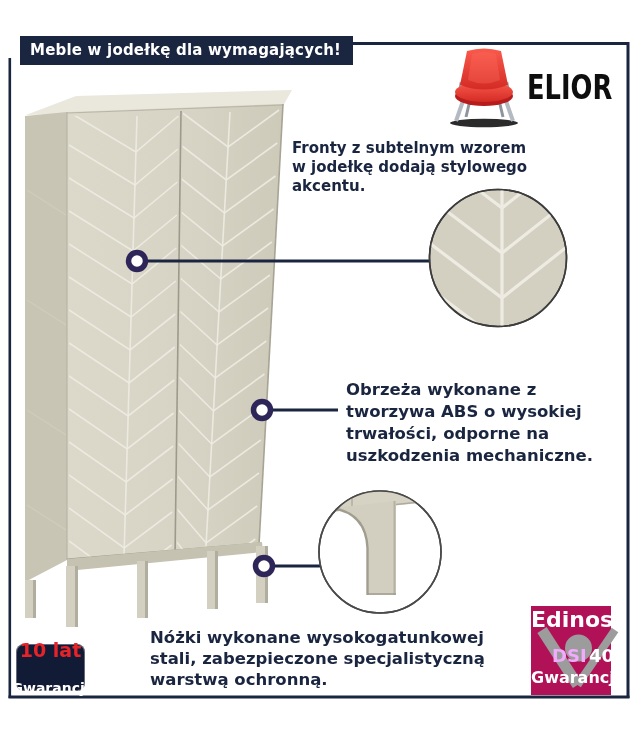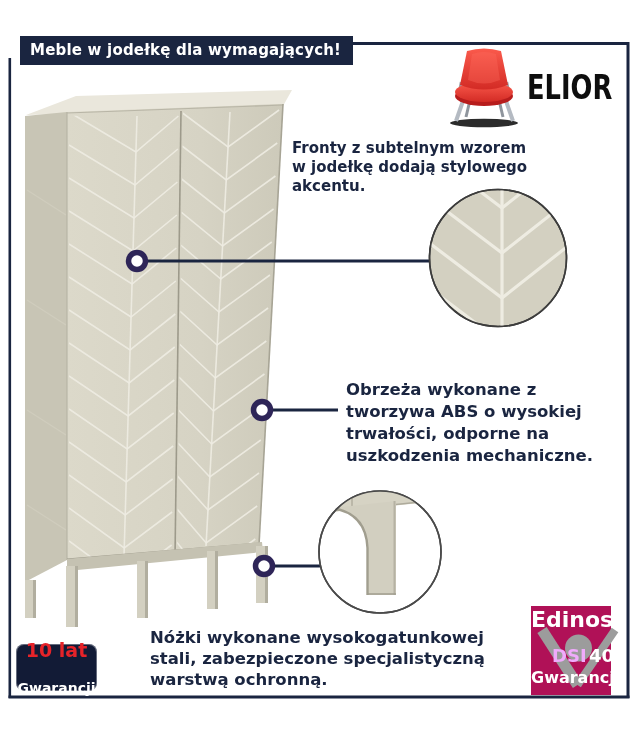--- a/index.html
+++ b/index.html
@@ -38,21 +38,21 @@
   }
   .annotation{
     position:absolute;z-index:3;color:var(--navy);
     font-weight:bold;white-space:pre-line;
   }
   .ann-fronts{left:292px;top:139px;font-size:15px;line-height:19px;}
   .ann-edges{left:346px;top:379px;font-size:16.5px;line-height:22px;}
   .ann-legs{left:150px;top:627px;font-size:16.5px;line-height:21px;}
 
   .warranty{
-    position:absolute;left:16px;top:644px;width:81px;height:47px;z-index:3;
+    position:absolute;left:16px;top:644px;width:69px;height:47px;z-index:3;
     background:var(--badge-navy);border-radius:8px;
     display:flex;flex-direction:column;align-items:center;justify-content:center;
     box-shadow:0 0 0 1px rgba(255,255,255,.35) inset;
     gap:20px;
   }
   .warranty .l1{color:var(--badge-red);font-size:19px;font-weight:bold;line-height:20px;}
   .warranty .l2{color:#ffffff;font-size:14px;font-weight:bold;line-height:16px;}
 
   .edinos{
     position:absolute;left:531px;top:606px;width:80px;height:89px;z-index:3;

